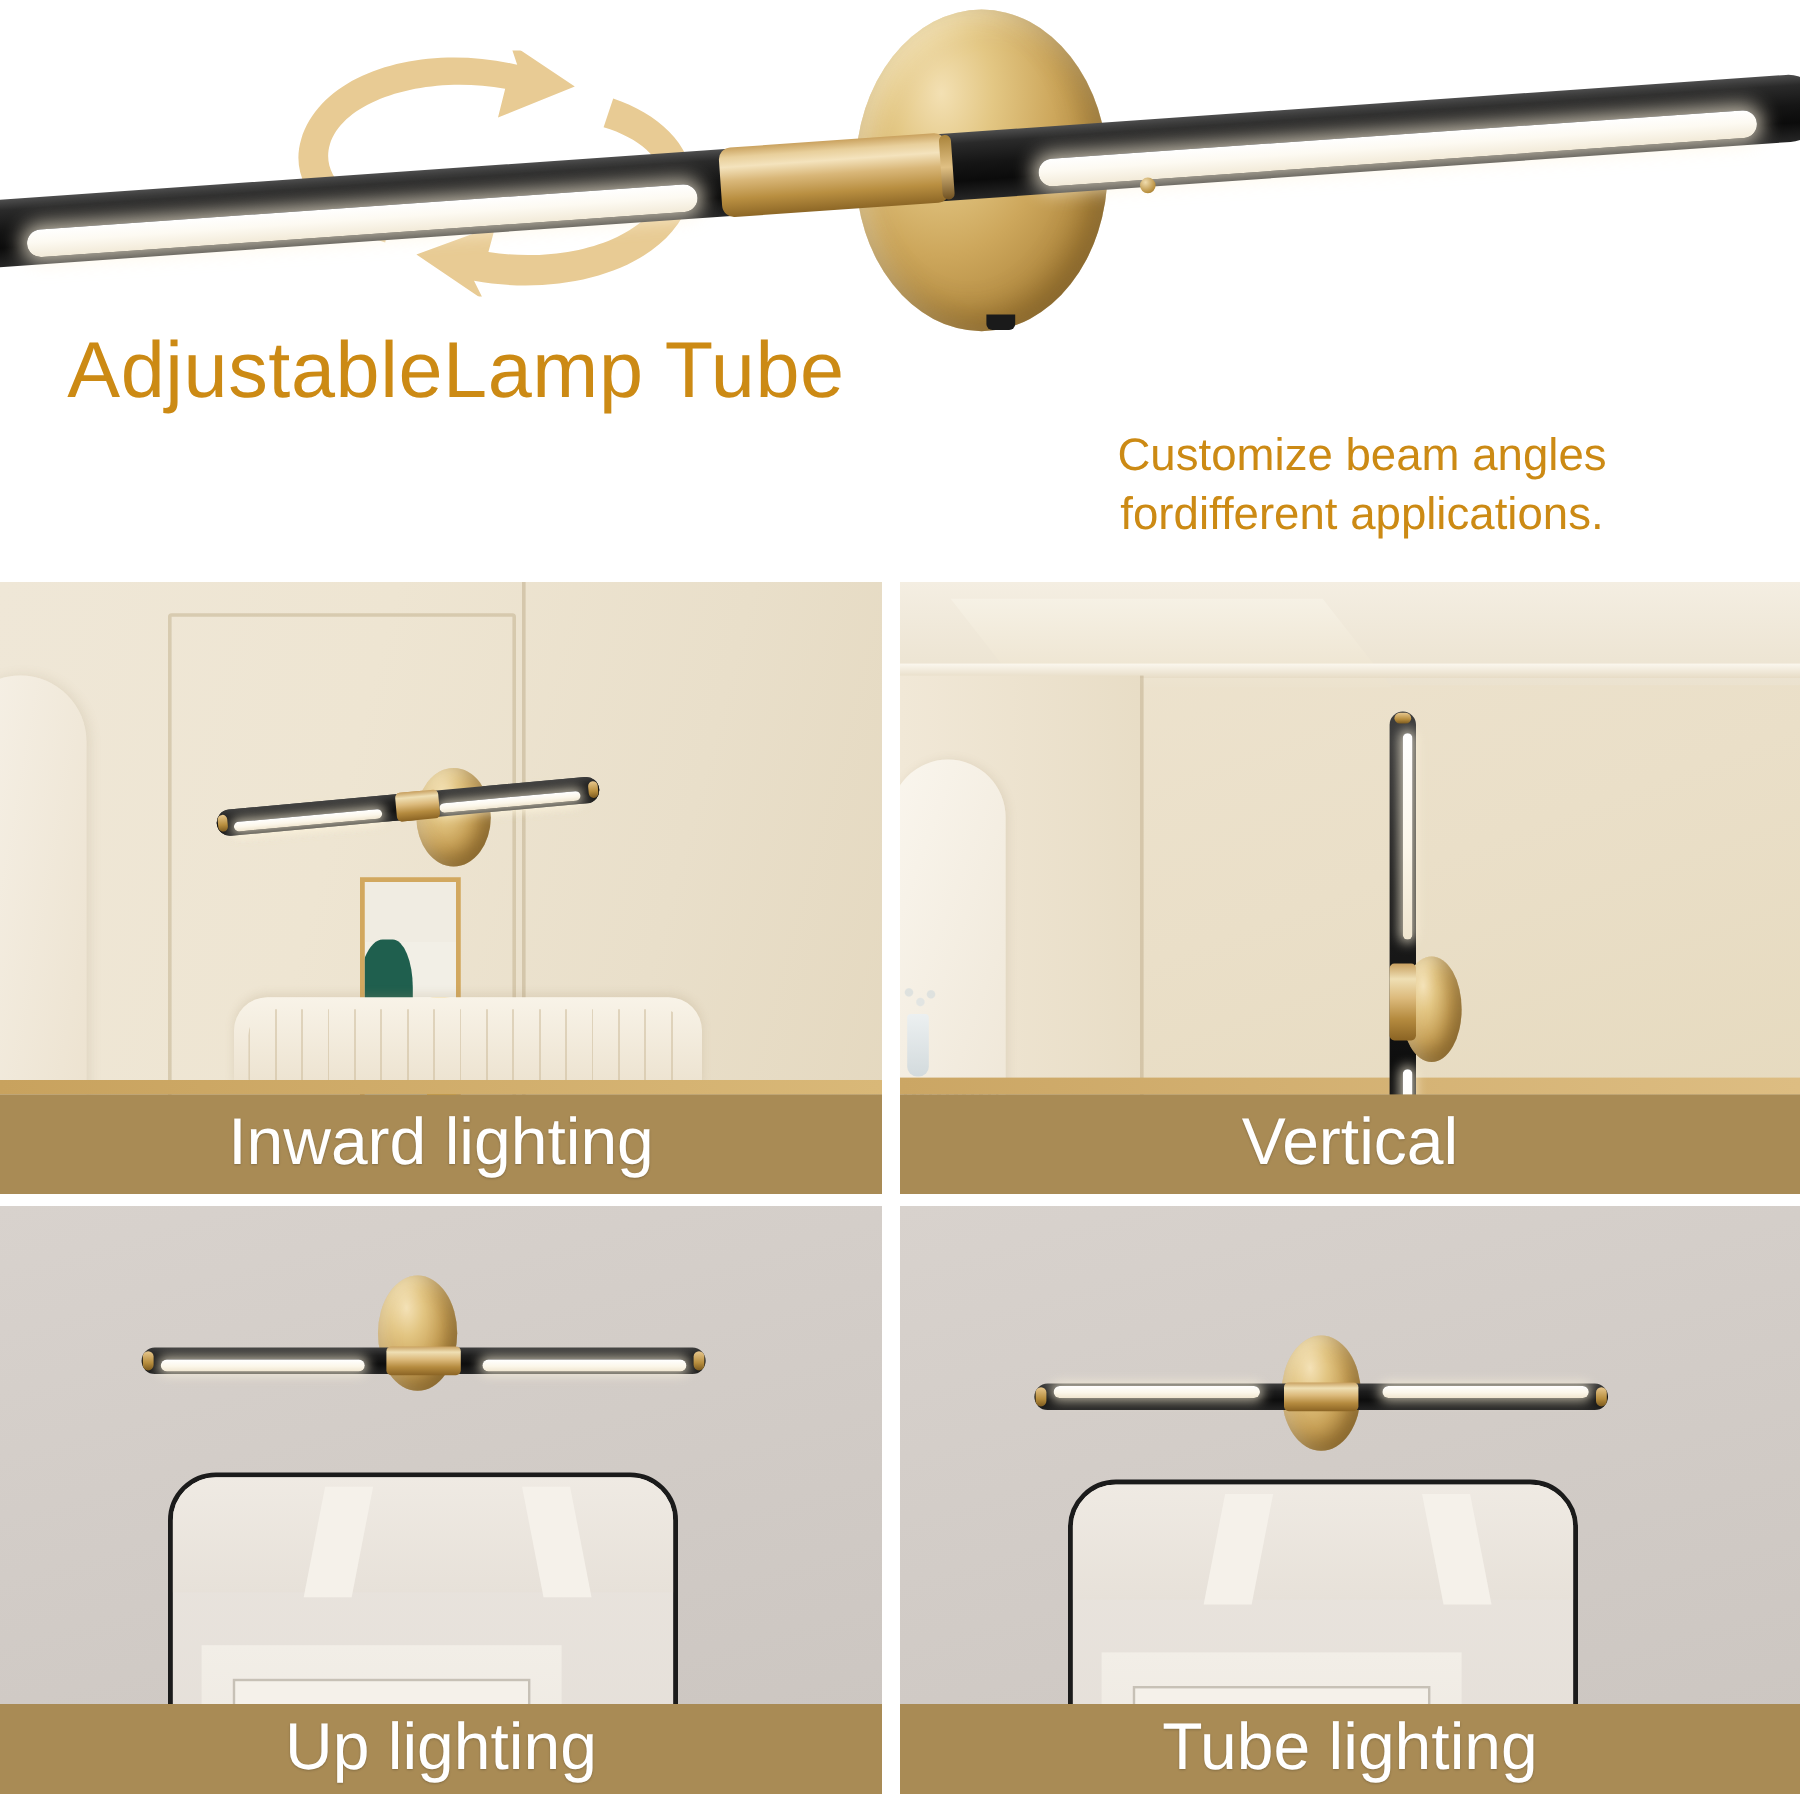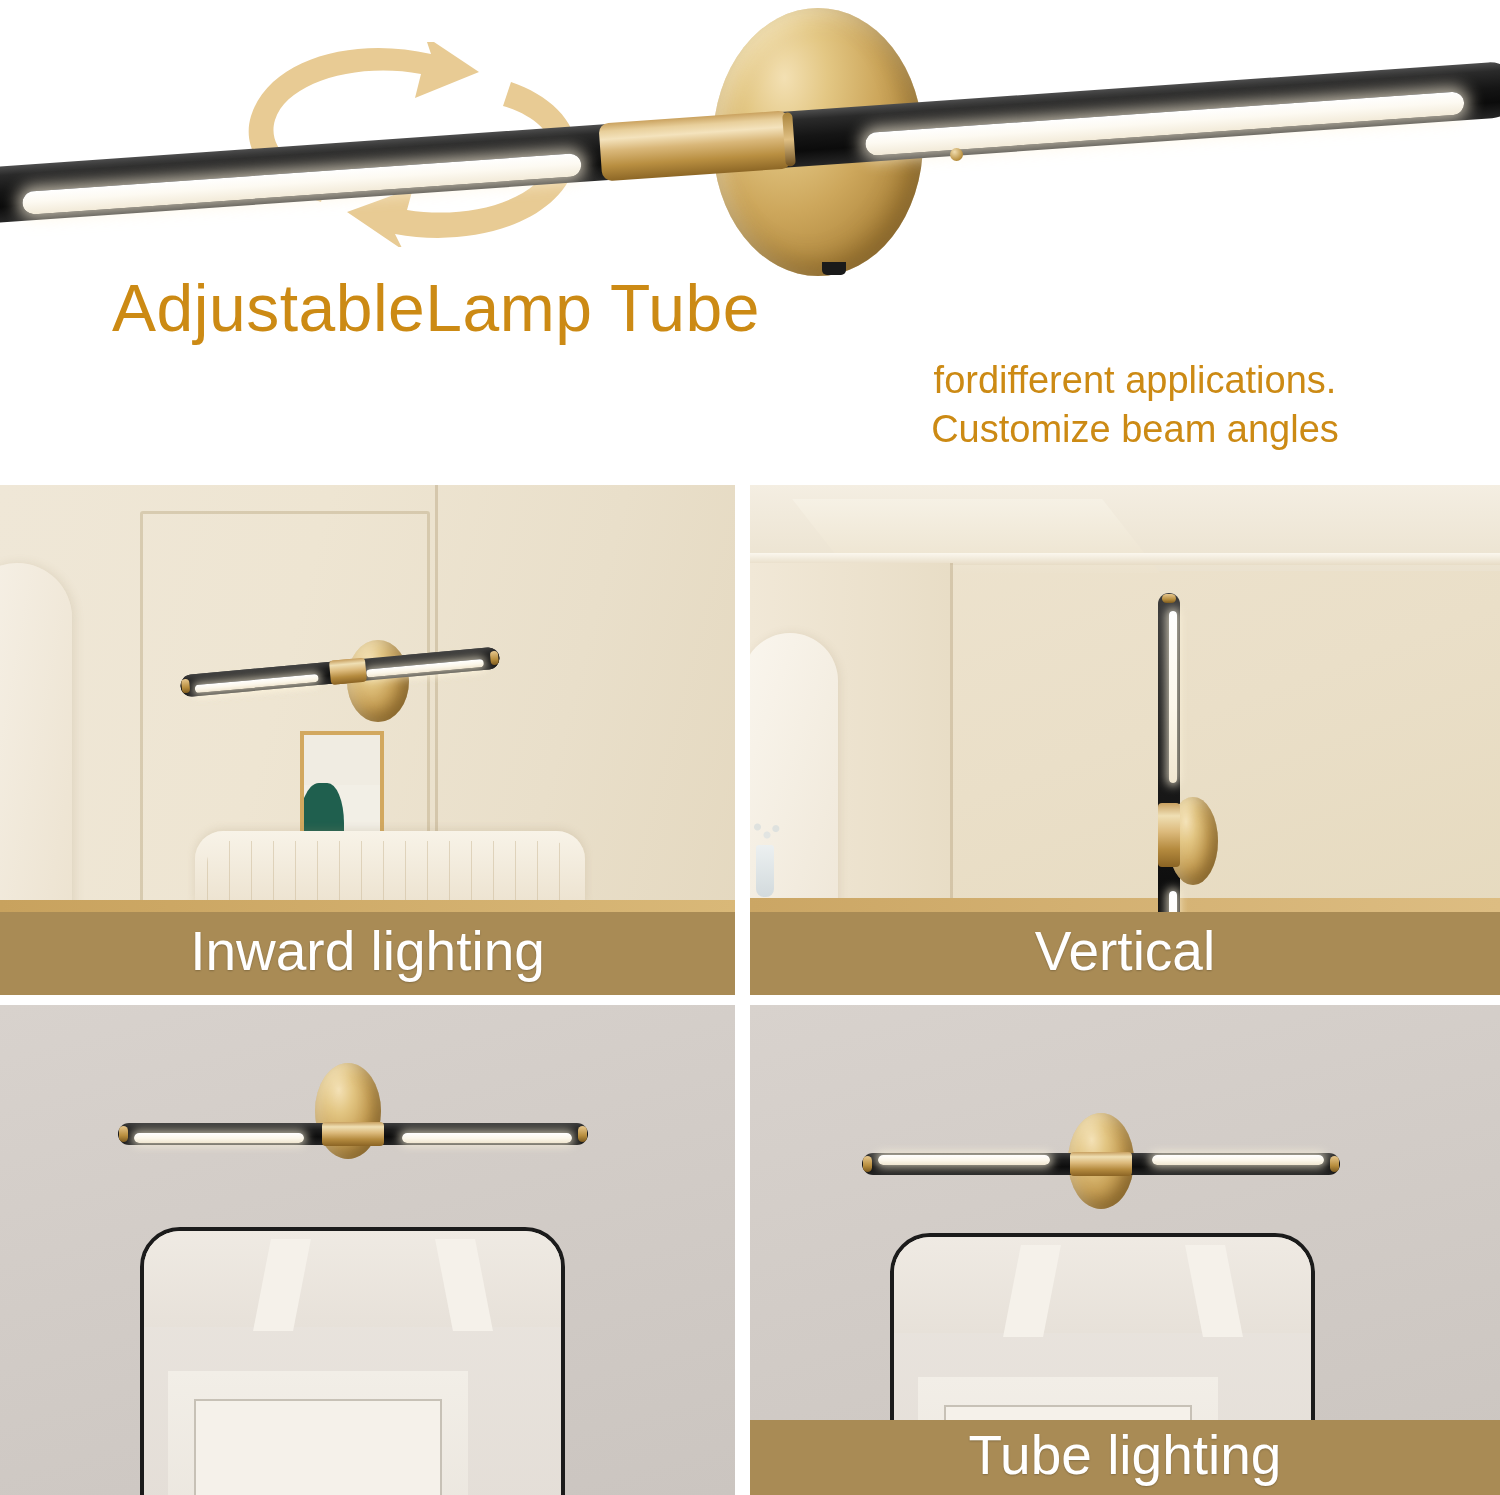--- a/index.html
+++ b/index.html
@@ -57,21 +57,21 @@
     background:#1a1a1a; border-radius:0 0 5px 5px;
   }
   .hero-plate-nub {
     position:absolute; left:950px; top:148px; width:13px; height:13px; border-radius:50%;
     background: radial-gradient(circle at 35% 30%, #f0dcae, #b88f3e 70%, #7d5a1e);
   }
 
   
   .head-left { position: absolute; left: 0; top: 272px; width: 760px; text-align: center; }
   .head-left .l1 { font-size: 66px; color: #cc8a14; line-height: 1.02; letter-spacing: .5px; }
-  .head-left .l2 { font-size: 66px; color: #cc8a14; line-height: 1.12; letter-spacing: .5px; text-align: right; }
+  .head-left .l2 { font-size: 66px; color: #cc8a14; line-height: 1.12; letter-spacing: .5px; }
   .head-right { position: absolute; left: 855px; top: 356px; width: 560px; text-align: center; }
   .head-right div { font-size: 38px; color: #cc8a14; line-height: 1.30; }
 
   
   .grid { position: absolute; left: 0; top: 485px; width: 1500px; height: 1010px; }
   .cell { position: absolute; overflow: hidden; }
   .cell.c0 { left: 0px;   top: 0px;   width: 735px; height: 510px; }
   .cell.c1 { left: 750px; top: 0px;   width: 750px; height: 510px; }
   .cell.c2 { left: 0px;   top: 520px; width: 735px; height: 490px; }
   .cell.c3 { left: 750px; top: 520px; width: 750px; height: 490px; }
@@ -218,22 +218,22 @@
 
     </div>
     <div class="hero-plate-nub"></div>
   </div>
 
   <div class="head-left">
     <div class="l2">AdjustableLamp Tube</div>
   </div>
 
   <div class="head-right">
+    <div>Customize beam angles</div>
     <div>fordifferent applications.</div>
-    <div>Customize beam angles</div>
   </div>
 
   <div class="grid">
 
     <div class="cell c0">
       <div class="scene s1">
         <div class="arch"></div>
         <div class="panel-moulding"></div>
         <div class="wall-seam"></div>
 
@@ -314,20 +314,23 @@
         <div class="wl-plate" style="left:315px; top:58px; width:66px; height:96px;"></div>
         <div class="wlamp" style="left:118px; top:118px; width:470px; height:22px;">
           <div class="wl-bar"></div>
           <div class="wl-seg" style="left:16px; top:10px; width:170px; height:10px;"></div>
           <div class="wl-seg" style="left:284px; top:10px; width:170px; height:10px;"></div>
           <div class="wl-collar" style="left:204px; top:-1px; width:62px; height:24px;"></div>
           <div class="wl-cap" style="left:1px; top:3px; width:9px; height:16px;"></div>
           <div class="wl-cap" style="right:1px; top:3px; width:9px; height:16px;"></div>
         </div>
       </div>
+      <div class="banner">
+        <span>Up lighting</span>
+      </div>
     </div>
 
     <div class="cell c3">
       <div class="scene s34">
         <div class="mirror" style="left:140px; top:228px;">
           <div class="m-ceil"></div>
           <div class="m-beamL"></div>
           <div class="m-beamR"></div>
           <div class="m-door">
             <div class="m-door-in"></div>

